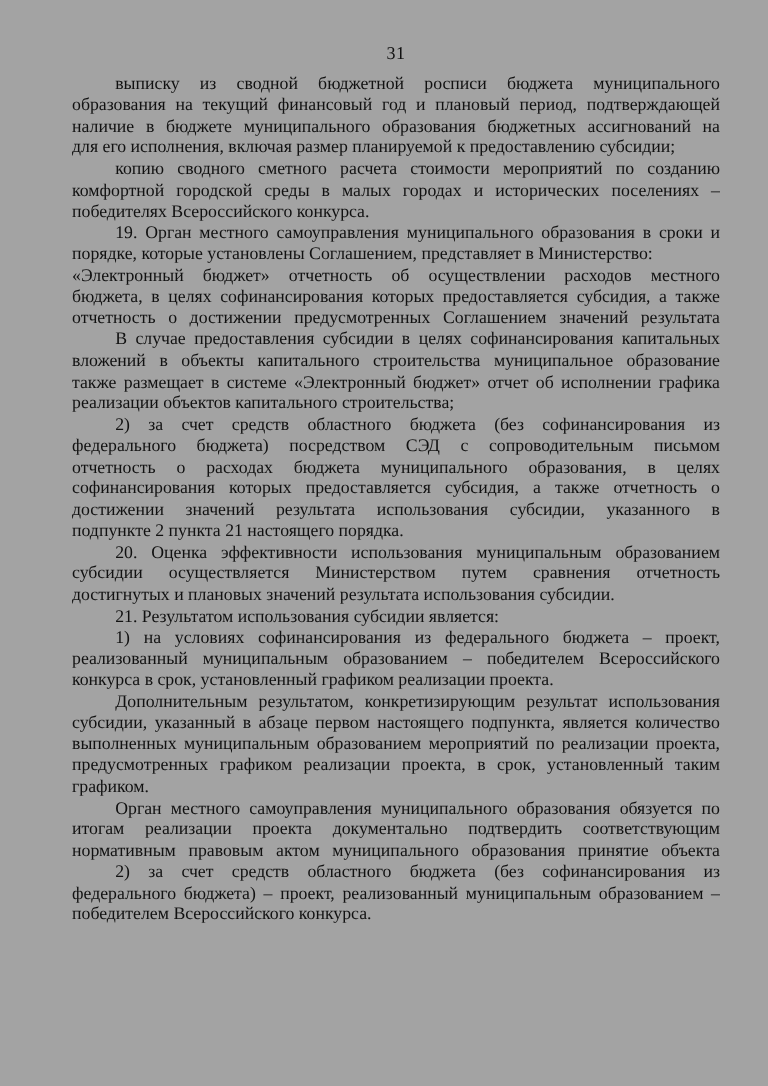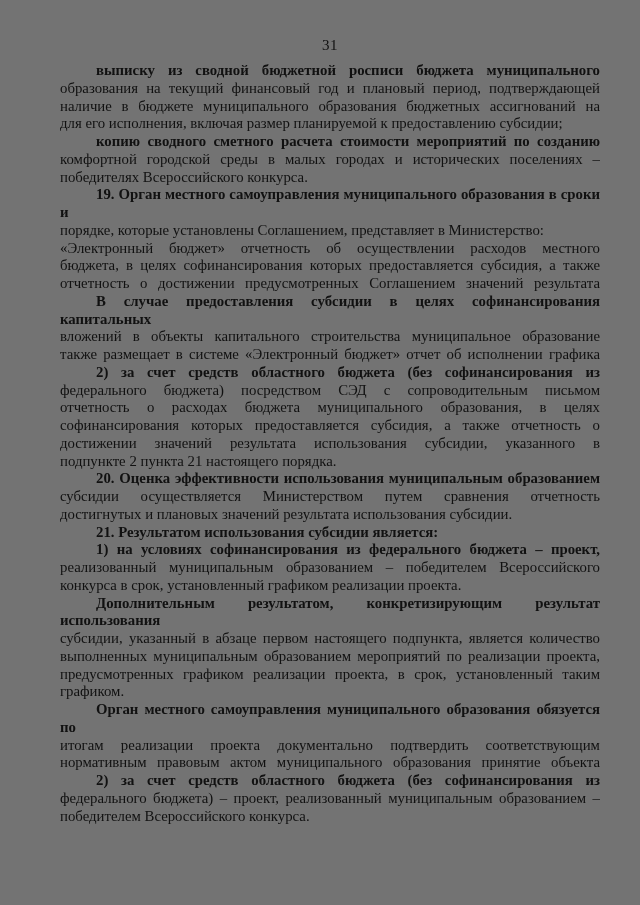--- a/index.html
+++ b/index.html
@@ -4,21 +4,21 @@
 <style>
   html, body {
     margin: 0;
     padding: 0;
     background: #ffffff;
   }
   .page {
     position: relative;
     width: 640px;
     height: 905px;
-    background: #737373;
+    background: #a3a3a3;
     overflow: hidden;
     font-family: "Liberation Serif", "DejaVu Serif", serif;
     color: #111111;
   }
   .content {
     position: absolute;
     left: 60px;
     top: 36px;
     width: 540px;
   }
@@ -35,21 +35,20 @@
   }
   .line {
     font-size: 14.8px;
     line-height: 17.75px;
     text-align: justify;
     text-align-last: justify;
     white-space: normal;
   }
   .line.first {
     text-indent: 36px;
-    font-weight: bold;
   }
   .line.last {
     text-align-last: left;
   }
 </style>
 </head>
 <body>
 
 <div class="page">
   <div class="content">
@@ -72,20 +71,21 @@
         </div>
         <div class="para">
           <div class="line">«Электронный бюджет» отчетность об осуществлении расходов местного</div>
           <div class="line">бюджета, в целях софинансирования которых предоставляется субсидия, а также</div>
           <div class="line">отчетность о достижении предусмотренных Соглашением значений результата</div>
         </div>
         <div class="para">
           <div class="line first">В случае предоставления субсидии в целях софинансирования капитальных</div>
           <div class="line">вложений в объекты капитального строительства муниципальное образование</div>
           <div class="line">также размещает в системе «Электронный бюджет» отчет об исполнении графика</div>
+          <div class="line last">реализации объектов капитального строительства;</div>
         </div>
         <div class="para">
           <div class="line first">2) за счет средств областного бюджета (без софинансирования из</div>
           <div class="line">федерального бюджета) посредством СЭД с сопроводительным письмом</div>
           <div class="line">отчетность о расходах бюджета муниципального образования, в целях</div>
           <div class="line">софинансирования которых предоставляется субсидия, а также отчетность о</div>
           <div class="line">достижении значений результата использования субсидии, указанного в</div>
           <div class="line last">подпункте 2 пункта 21 настоящего порядка.</div>
         </div>
         <div class="para">

